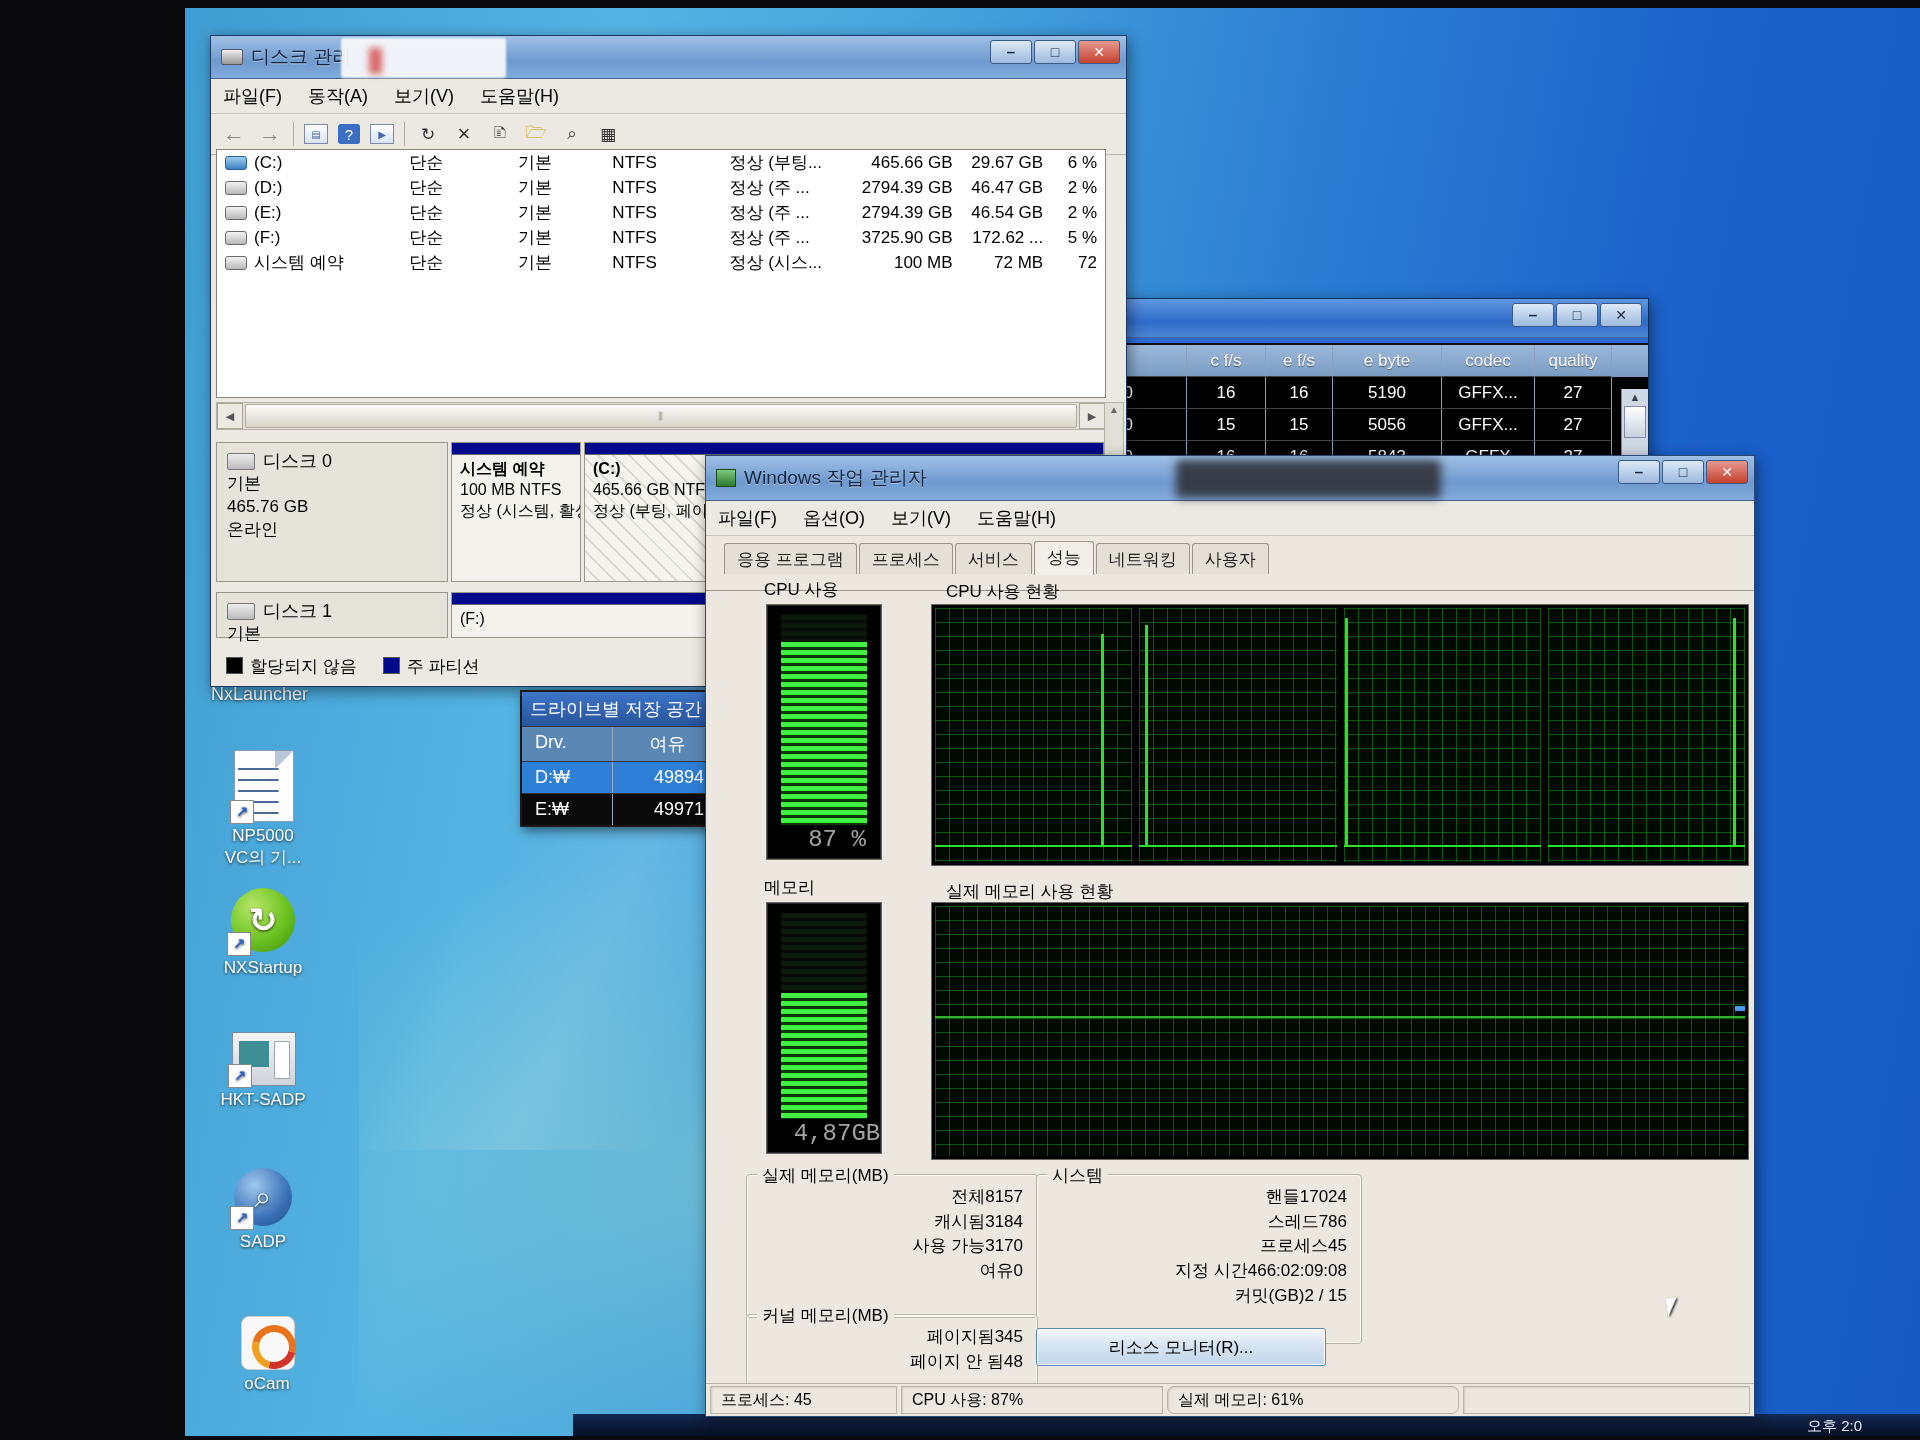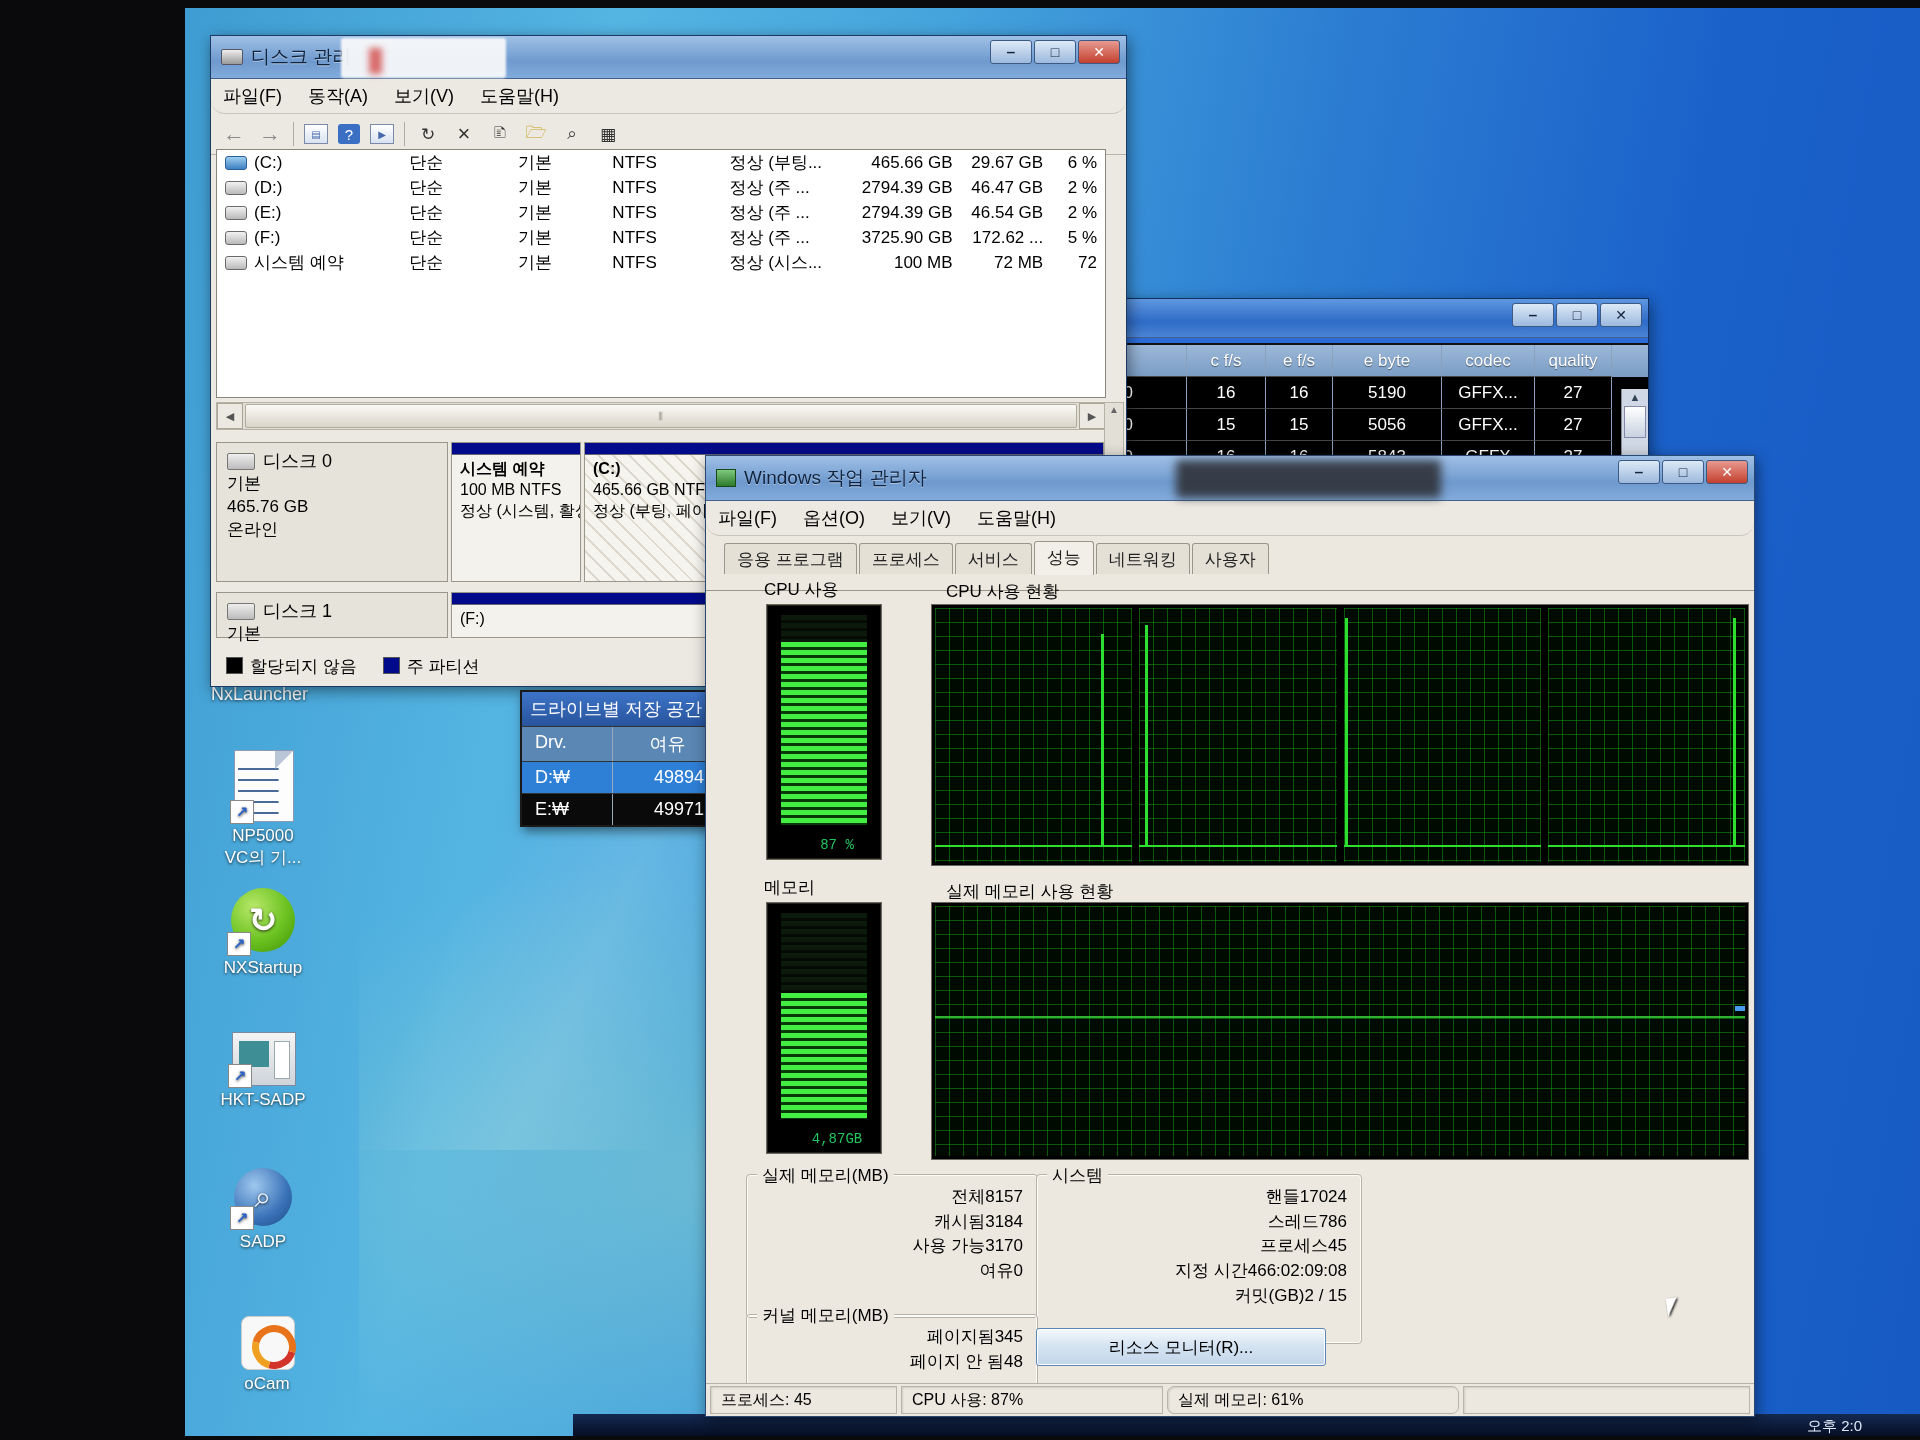--- a/index.html
+++ b/index.html
@@ -18,21 +18,21 @@
   .titlebar{position:relative;display:flex;align-items:center;gap:8px;padding:0 10px;
     background:linear-gradient(#a8c6e8 0%,#7fa 20%,#6f9bd4 55%,#85aede 100%);
     background:linear-gradient(#9fc0e6,#6f9ace 60%,#82abdc);
     border-bottom:1px solid #44608e;}
   .titlebar .wtitle{font-size:19px;color:#10233f;text-shadow:0 1px 0 rgba(255,255,255,.4);}
   .winbtns{position:absolute;right:6px;top:4px;display:flex;gap:2px;}
   .wbtn{width:40px;height:22px;border:1px solid #3c5a86;border-radius:3px;
     background:linear-gradient(#dce9f7,#9cb9dd);display:flex;align-items:center;justify-content:center;
     font-size:14px;color:#15243c;font-weight:bold;}
   .wbtn.close{background:linear-gradient(#e89a90,#c3402e);color:#fff;}
-  .menubar{display:flex;gap:26px;padding:5px 12px;background:#ece9e2;border-bottom:1px solid #c9c5ba;font-size:18px;border-radius:14px;}
+  .menubar{display:flex;gap:26px;padding:5px 12px;background:#ece9e2;border-bottom:1px solid #c9c5ba;font-size:18px;}
   
   #diskmgmt{left:25px;top:27px;width:915px;height:650px;background:#ece9e2;z-index:2;}
   #dm-blur{position:absolute;left:130px;top:2px;width:165px;height:40px;background:rgba(250,250,250,.92);
     border-radius:3px;filter:blur(1px);}
   #dm-blur i{position:absolute;left:28px;top:10px;width:13px;height:26px;background:#d96a6a;filter:blur(3px);display:block;}
   .toolbar{display:flex;align-items:center;gap:10px;padding:5px 10px;background:#ece9e2;border-bottom:1px solid #b8b4aa;height:30px;}
   .tsep{width:1px;height:24px;background:#b0aca0;}
   .tico{width:26px;height:24px;display:flex;align-items:center;justify-content:center;font-size:17px;color:#333;}
   .tico.nav{color:#8a8a8a;font-size:22px;}
   .tico.help{background:#3a6fc4;color:#fff;border-radius:3px;font-size:15px;width:22px;height:20px;}
@@ -85,22 +85,22 @@
   #tm-blur{position:absolute;left:470px;top:4px;width:265px;height:38px;background:rgba(45,47,52,.88);filter:blur(5px);border-radius:4px;}
   .tabs{display:flex;align-items:flex-end;gap:2px;padding:4px 18px 16px 18px;height:34px;border-bottom:1px solid #9a968a;background:#ece8df;}
   .tab{padding:4px 12px 3px;font-size:17px;background:#e4e0d6;border:1px solid #9a968a;border-bottom:none;border-radius:3px 3px 0 0;color:#222;}
   .tab.active{background:#f2efe8;padding-bottom:6px;margin-bottom:-1px;font-weight:normal;}
   .tmlabel{position:absolute;font-size:17px;color:#000000;}
   .gauge{position:absolute;background:#000;border:1px solid #6a675e;box-shadow:inset 0 0 0 1px #222;}
   .gbar{position:absolute;left:14px;right:14px;bottom:34px;top:10px;
     background:repeating-linear-gradient(to bottom,#0c1a0c 0 5px,#060b06 5px 8px);}
   .gfill{position:absolute;left:0;right:0;bottom:0;
     background:repeating-linear-gradient(to bottom,#43ef43 0 5px,#0a3a0a 5px 8px);}
-  .gvalue{position:absolute;left:0;right:0;bottom:6px;text-align:center;color:#22c55e;
-    font-family:"Liberation Mono","DejaVu Sans Mono",monospace;font-size:14px;padding-left:26px;}
+  .gvalue{position:absolute;left:0;right:0;bottom:6px;text-align:center;color:#a3a3a3;
+    font-family:"Liberation Mono","DejaVu Sans Mono",monospace;font-size:24px;padding-left:26px;}
   .history{position:absolute;background:#000;border:1px solid #6a675e;display:flex;gap:7px;padding:3px;}
   .pane{position:relative;flex:1;background:
     repeating-linear-gradient(to right,rgba(20,150,20,.55) 0 1px,transparent 1px 14px),
     repeating-linear-gradient(to bottom,rgba(20,150,20,.55) 0 1px,transparent 1px 14px),#010a01;overflow:hidden;}
   .pane .base{position:absolute;left:0;right:0;bottom:6%;height:2px;background:#2fdf2f;}
   .spike{position:absolute;bottom:6%;width:3px;background:#2fdf2f;}
   .memline{position:absolute;left:0;right:0;top:44%;height:2px;background:rgba(60,220,60,.8);}
   .memtick{position:absolute;right:0;top:40%;width:10px;height:5px;background:#4a9af0;}
   .group{position:absolute;border:1px solid #b6b2a6;border-radius:4px;box-shadow:inset 0 0 0 1px #fdfcf9;padding:10px 14px 6px;}
   .gtitle{position:absolute;top:-11px;left:10px;background:#ece8df;padding:0 5px;font-size:17px;}

